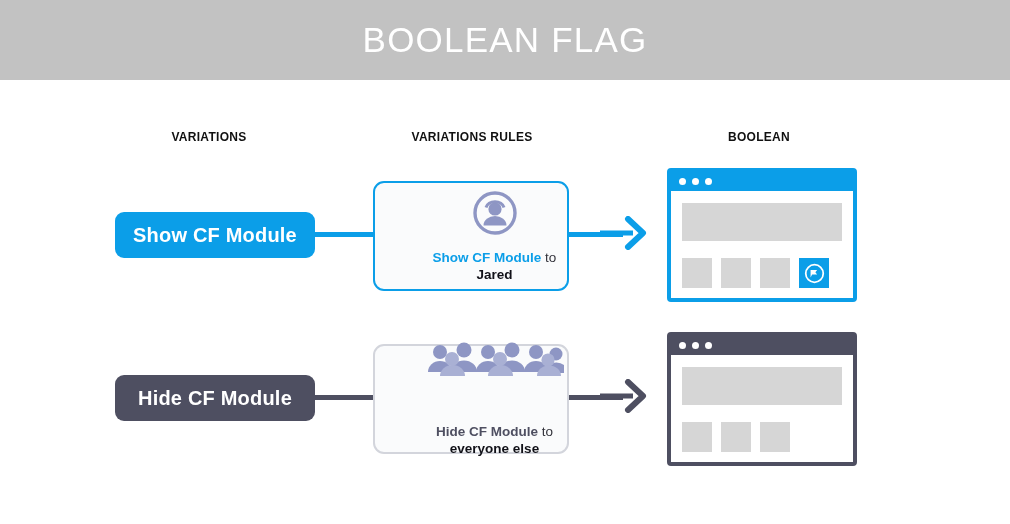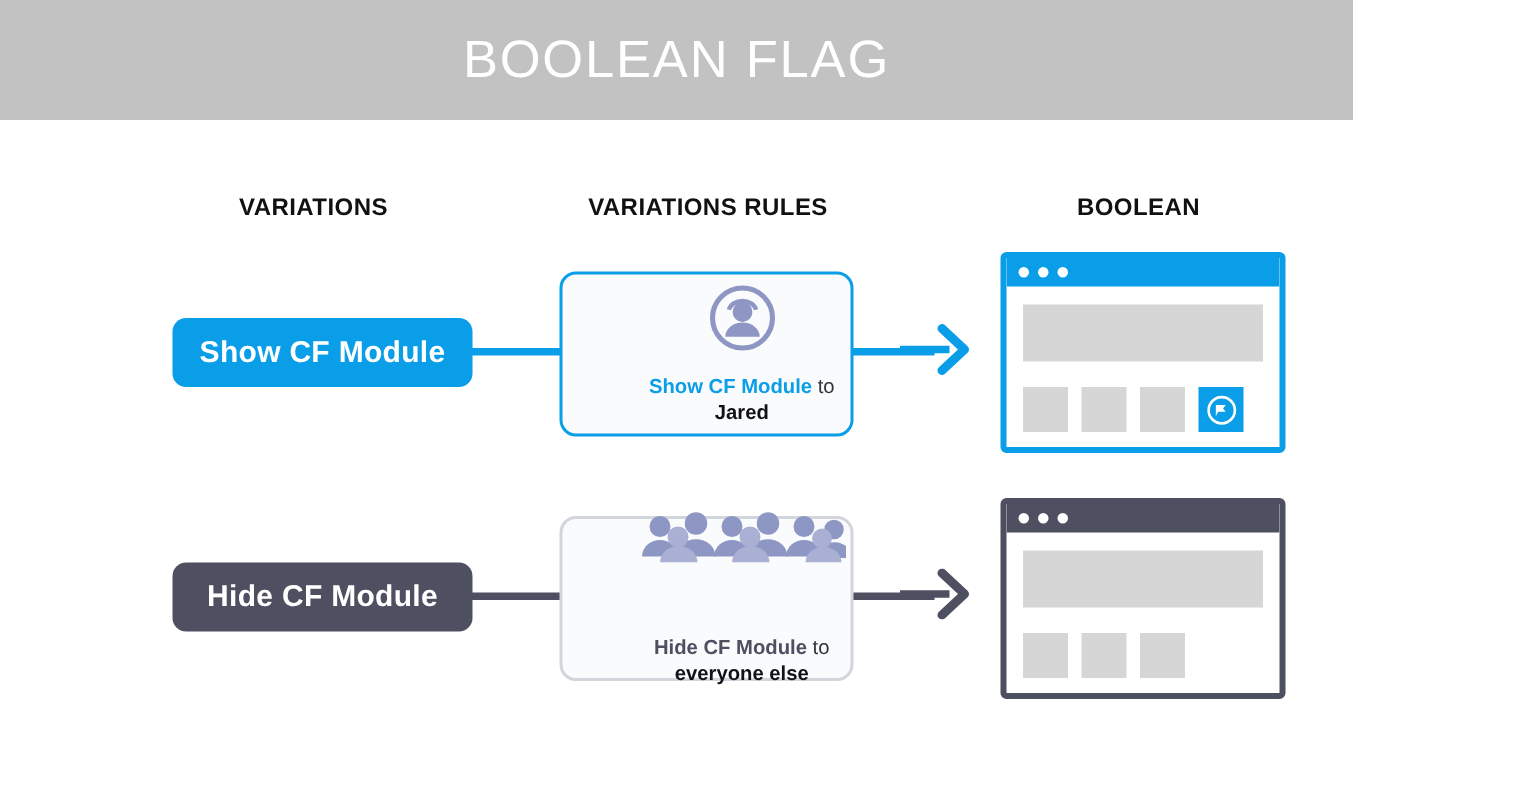--- a/index.html
+++ b/index.html
@@ -2,29 +2,29 @@
 <html><head>
 <meta charset="utf-8">
 <style>
   html,body{margin:0;padding:0;}
   body{
     width:1010px;height:524px;background:#ffffff;
     font-family:"Liberation Sans", sans-serif;
     overflow:hidden;position:relative;
   }
   .banner{
-    position:absolute;left:0;top:0;width:902px;height:80px;
+    position:absolute;left:0;top:0;width:1010px;height:80px;
     background:#c2c2c2;display:flex;align-items:center;justify-content:center;
   }
   .banner-title{
     color:#ffffff;font-size:35px;font-weight:300;letter-spacing:1.2px;
     font-family:"Liberation Sans", sans-serif;
   }
   .col-head{
-    position:absolute;font-size:16px;font-weight:bold;color:#111111;
+    position:absolute;font-size:12px;font-weight:bold;color:#111111;
     letter-spacing:0.3px;text-align:center;top:130px;
   }
   #ch0{left:109px;width:200px;}
   #ch1{left:372px;width:200px;}
   #ch2{left:659px;width:200px;}
 
   
   .conn{position:absolute;height:5px;}
   .conn.blue{background:#0b9ee8;}
   .conn.slate{background:#4e4f61;}

